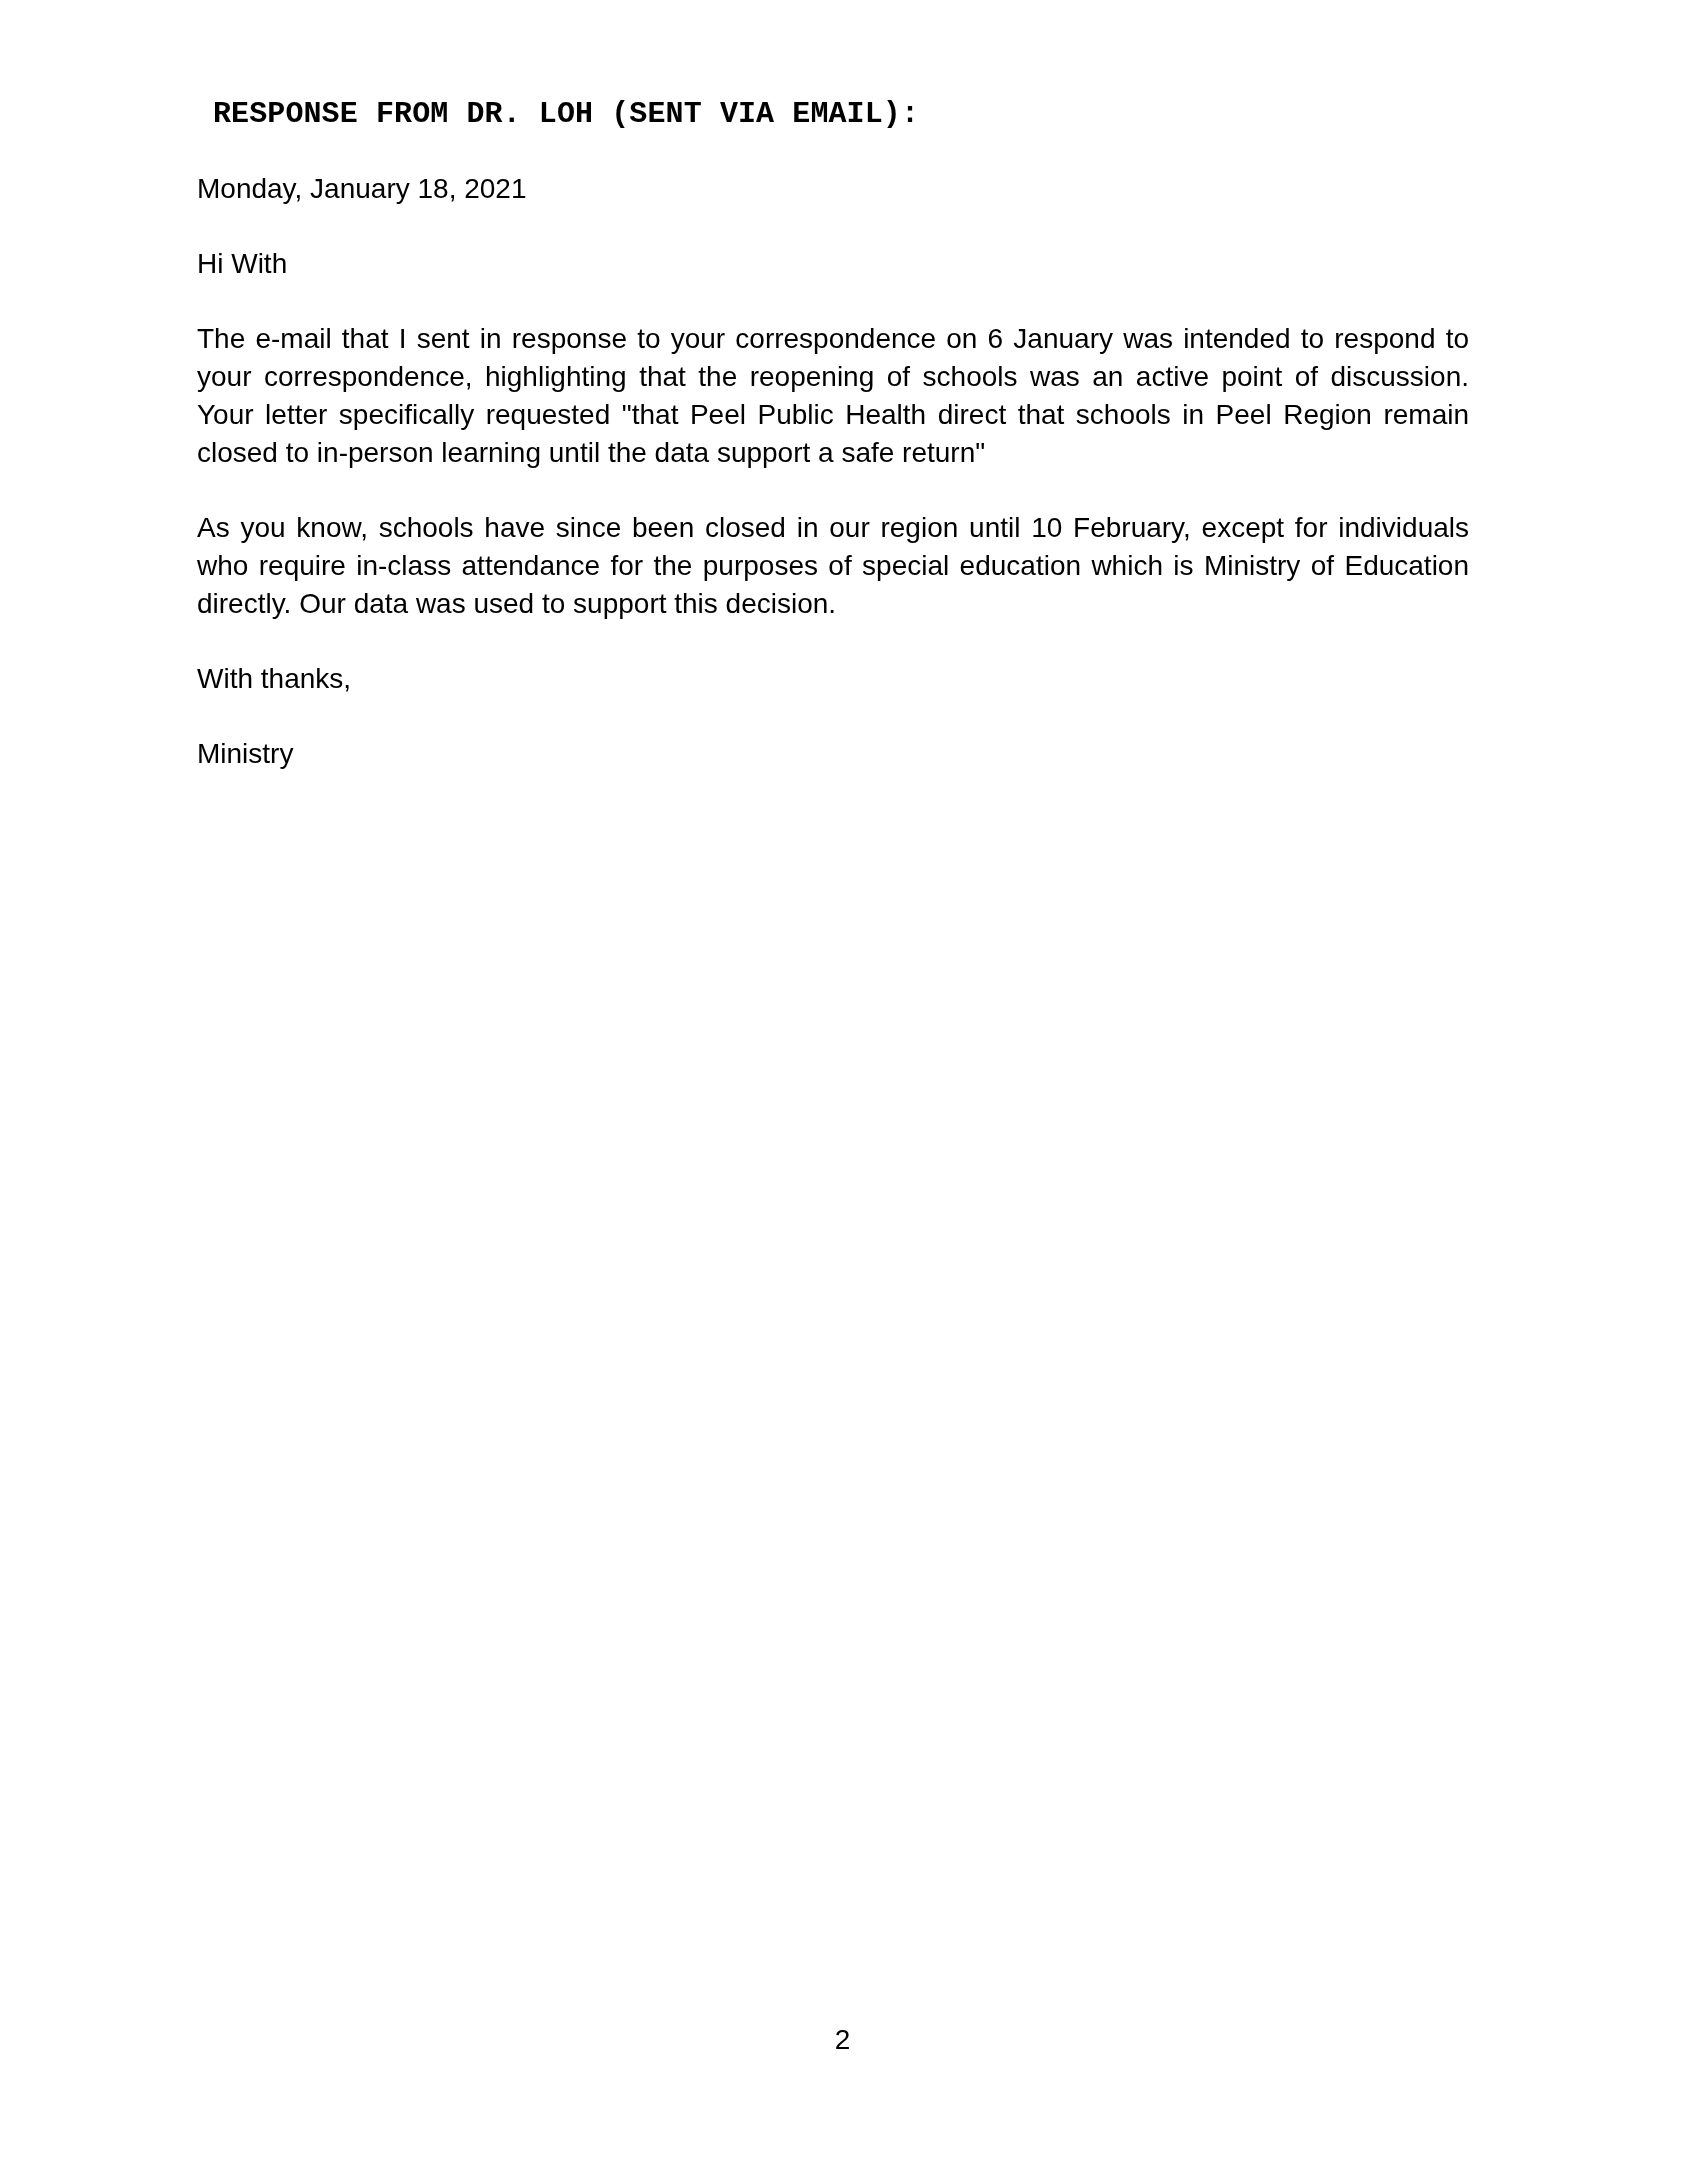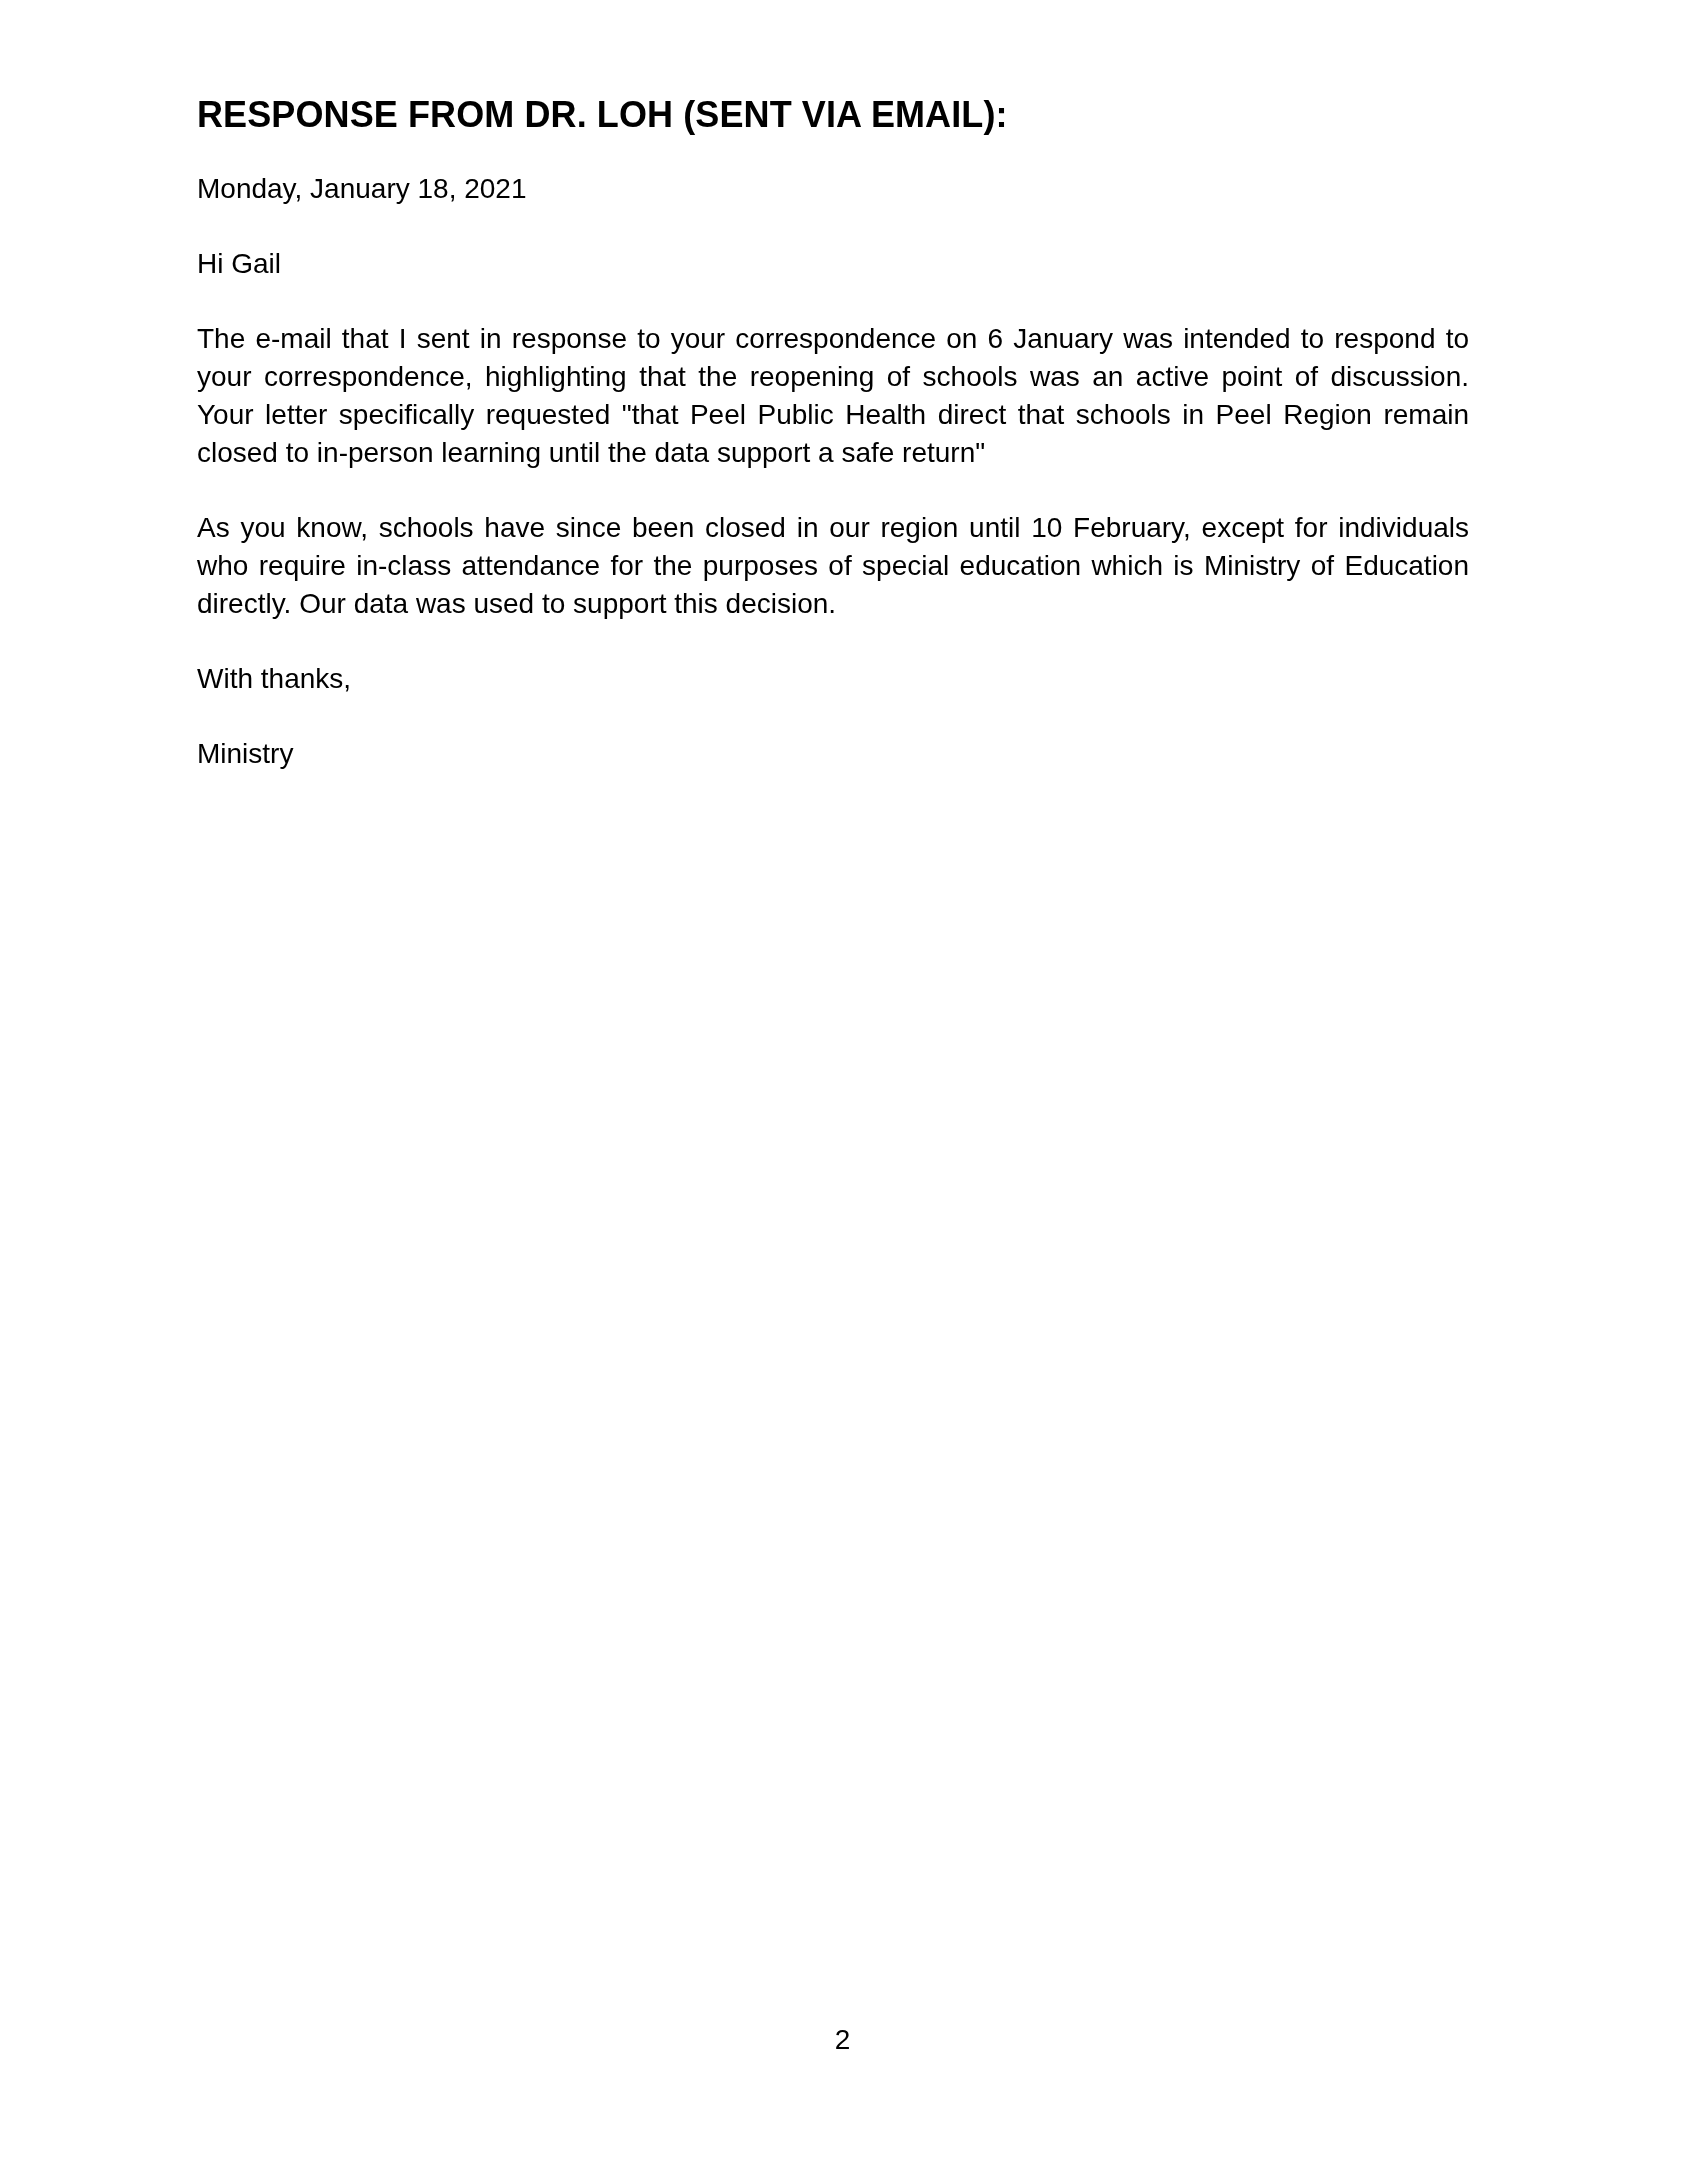--- a/index.html
+++ b/index.html
@@ -16,24 +16,25 @@
       color: #000000;
     }
     .page {
       position: absolute;
       left: 197px;
       top: 96px;
       width: 1272px;
     }
     .heading {
       font-weight: bold;
-      font-size: 36px;
+      font-size: 30px;
       line-height: 37px;
-      margin: 0 0 37px 0;
+      margin: 0 0 37px 16px;
       letter-spacing: 0.1px;
+      font-family: Liberation Mono, monospace;
     }
     .para {
       font-size: 28px;
       line-height: 38px;
       margin: 0 0 37px 0;
       text-align: justify;
       text-align-last: left;
     }
     .para.nojust {
       text-align: right;
@@ -47,21 +48,21 @@
       font-size: 28px;
       line-height: 37px;
     }
   </style>
 </head>
 <body>
 
 <div class="page">
   <p class="heading">RESPONSE FROM DR. LOH (SENT VIA EMAIL):</p>
   <p class="para nojust">Monday, January 18, 2021</p>
-  <p class="para nojust">Hi Gail</p>
+  <p class="para nojust">Hi With</p>
   <p class="para">The e-mail that I sent in response to your correspondence on 6 January was intended to respond to your correspondence, highlighting that the reopening of schools was an active point of discussion. Your letter specifically requested "that Peel Public Health direct that schools in Peel Region remain closed to in-person learning until the data support a safe return"</p>
   <p class="para">As you know, schools have since been closed in our region until 10 February, except for individuals who require in-class attendance for the purposes of special education which is Ministry of Education directly. Our data was used to support this decision.</p>
   <p class="para nojust">With thanks,</p>
   <p class="para nojust">Ministry</p>
 </div>
 
 <div class="page-number">2</div>
 
 
 </body></html>

